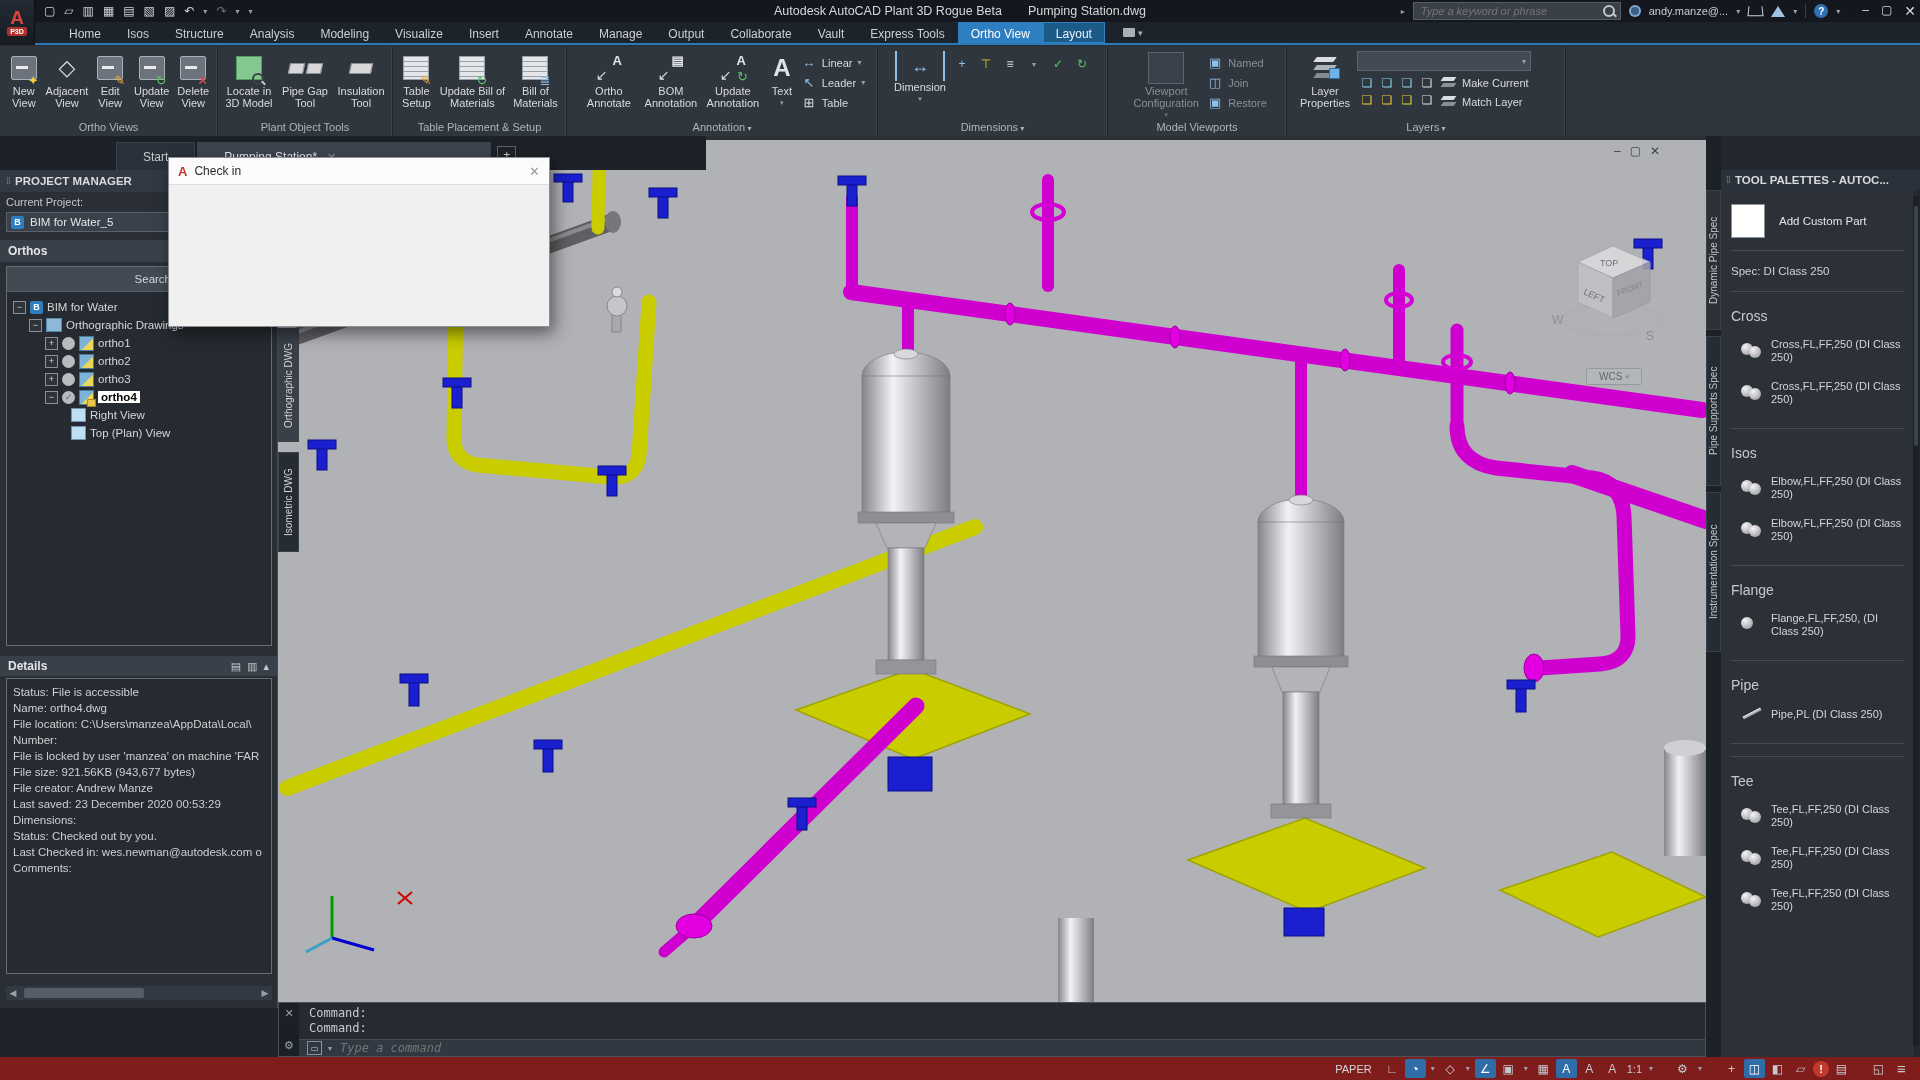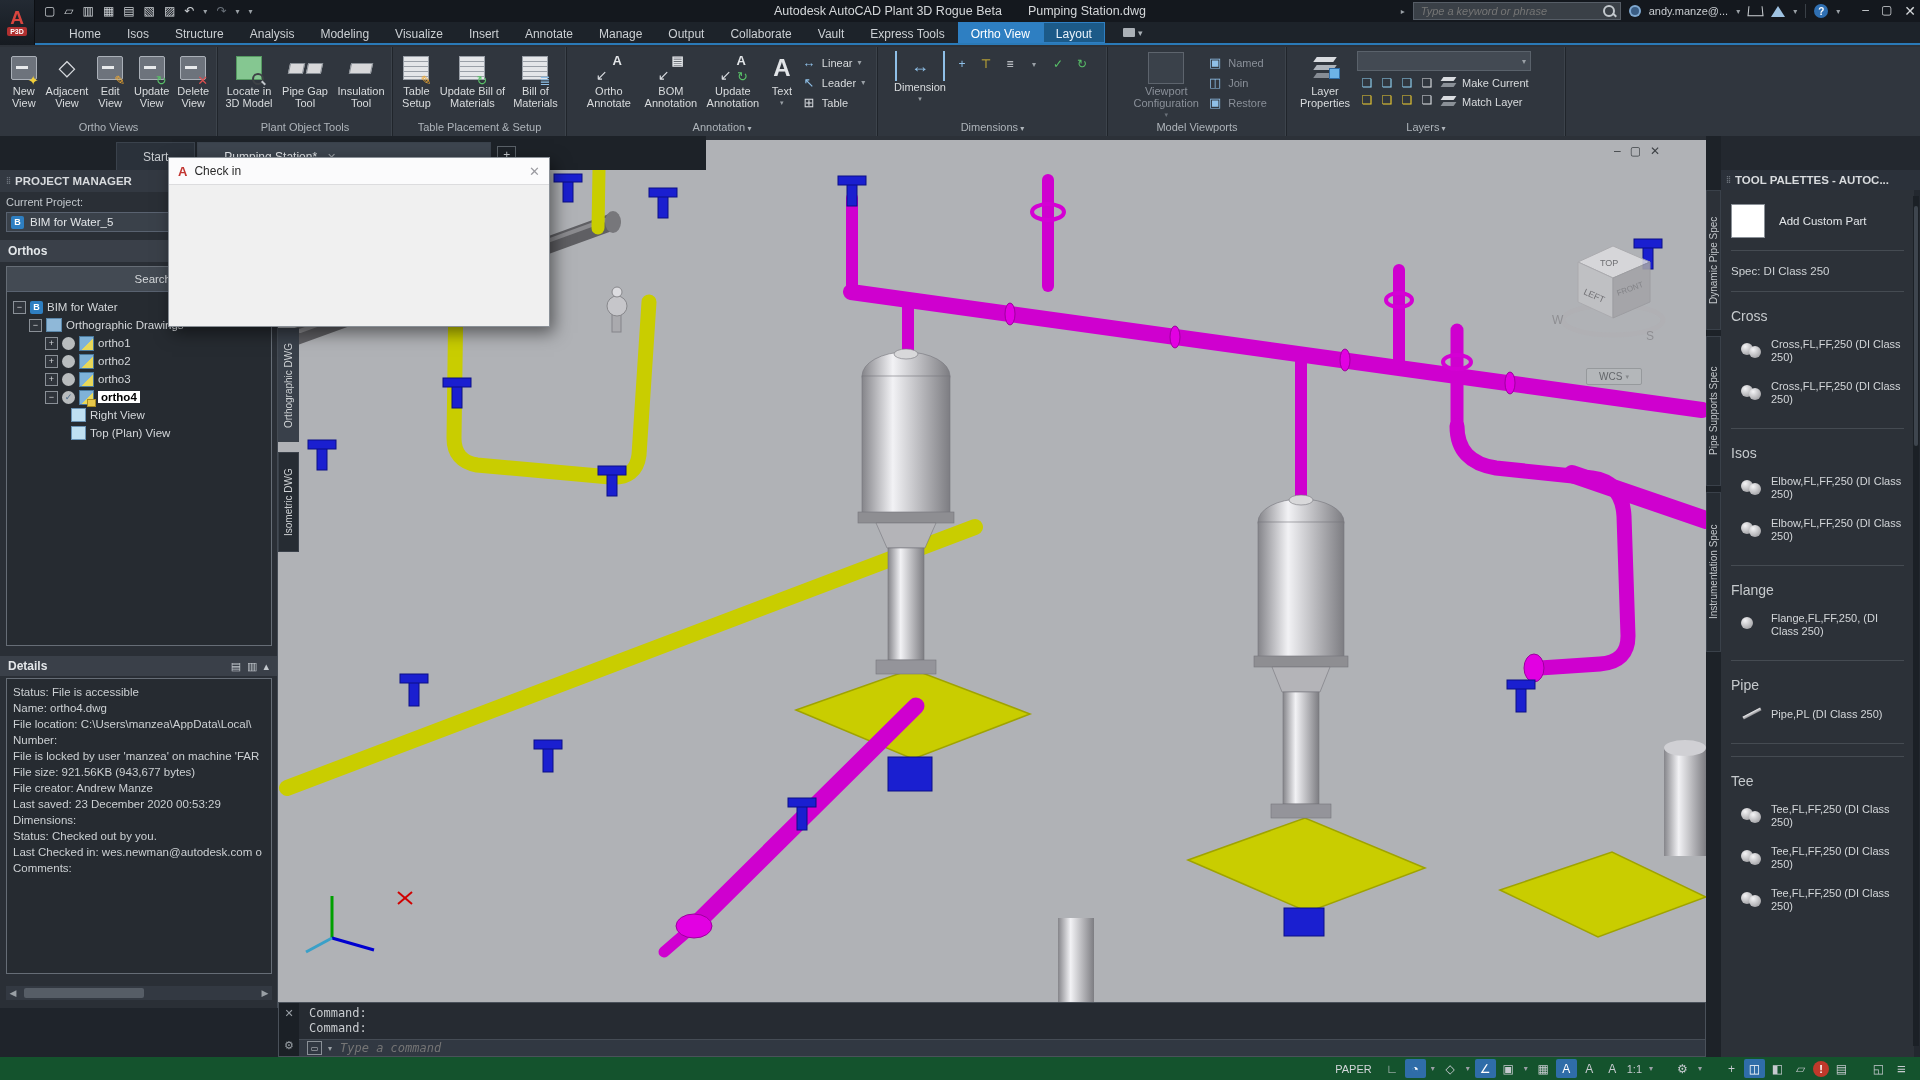--- a/index.html
+++ b/index.html
@@ -147,21 +147,21 @@
             padding:4px 0;color:#9aa0a6;font-size:11px;}
   .cmdmain{flex:1;display:flex;flex-direction:column;}
   .cmdhist{flex:1;padding:3px 10px;font-family:"DejaVu Sans Mono",monospace;font-size:12px;line-height:15px;color:#c9ccd0;}
   .cmdin{height:22px;background:#313842;border-top:1px solid #454c55;display:flex;align-items:center;gap:6px;padding:0 8px;}
   .cmdbox{width:13px;height:12px;border:1px solid #8a9097;display:inline-flex;align-items:center;justify-content:center;font-size:8px;color:#c9ccd0;}
   .cmdin .cr{font-size:8px;color:#9aa0a6;}
   .cmdin input{flex:1;background:transparent;border:none;outline:none;color:#9aa0a6;font-style:italic;
                font-family:"DejaVu Sans Mono",monospace;font-size:12px;}
 
   
-  .status{left:0;top:1057px;width:1920px;height:23px;background:#14532d;display:flex;align-items:center;
+  .status{left:0;top:1057px;width:1920px;height:23px;background:#7f1d1d;display:flex;align-items:center;
           justify-content:flex-end;gap:2px;padding-right:8px;box-sizing:border-box;}
   .paper{font-size:11px;color:#d4d7da;margin-right:8px;}
   .sic{min-width:21px;height:19px;display:flex;align-items:center;justify-content:center;font-size:12px;color:#c6cacf;border-radius:2px;}
   .sic.car{min-width:10px;font-size:8px;color:#9aa0a6;}
   .sic.active{background:#2f6da8;color:#fff;}
   .sic.alert{background:#c0392b;color:#fff;min-width:16px;width:16px;height:16px;border-radius:50%;font-weight:bold;font-size:11px;}
   .sic.gap{margin-left:14px;}
   .scalelbl{font-size:11px;color:#c6cacf;padding:0 2px;}
 
   

